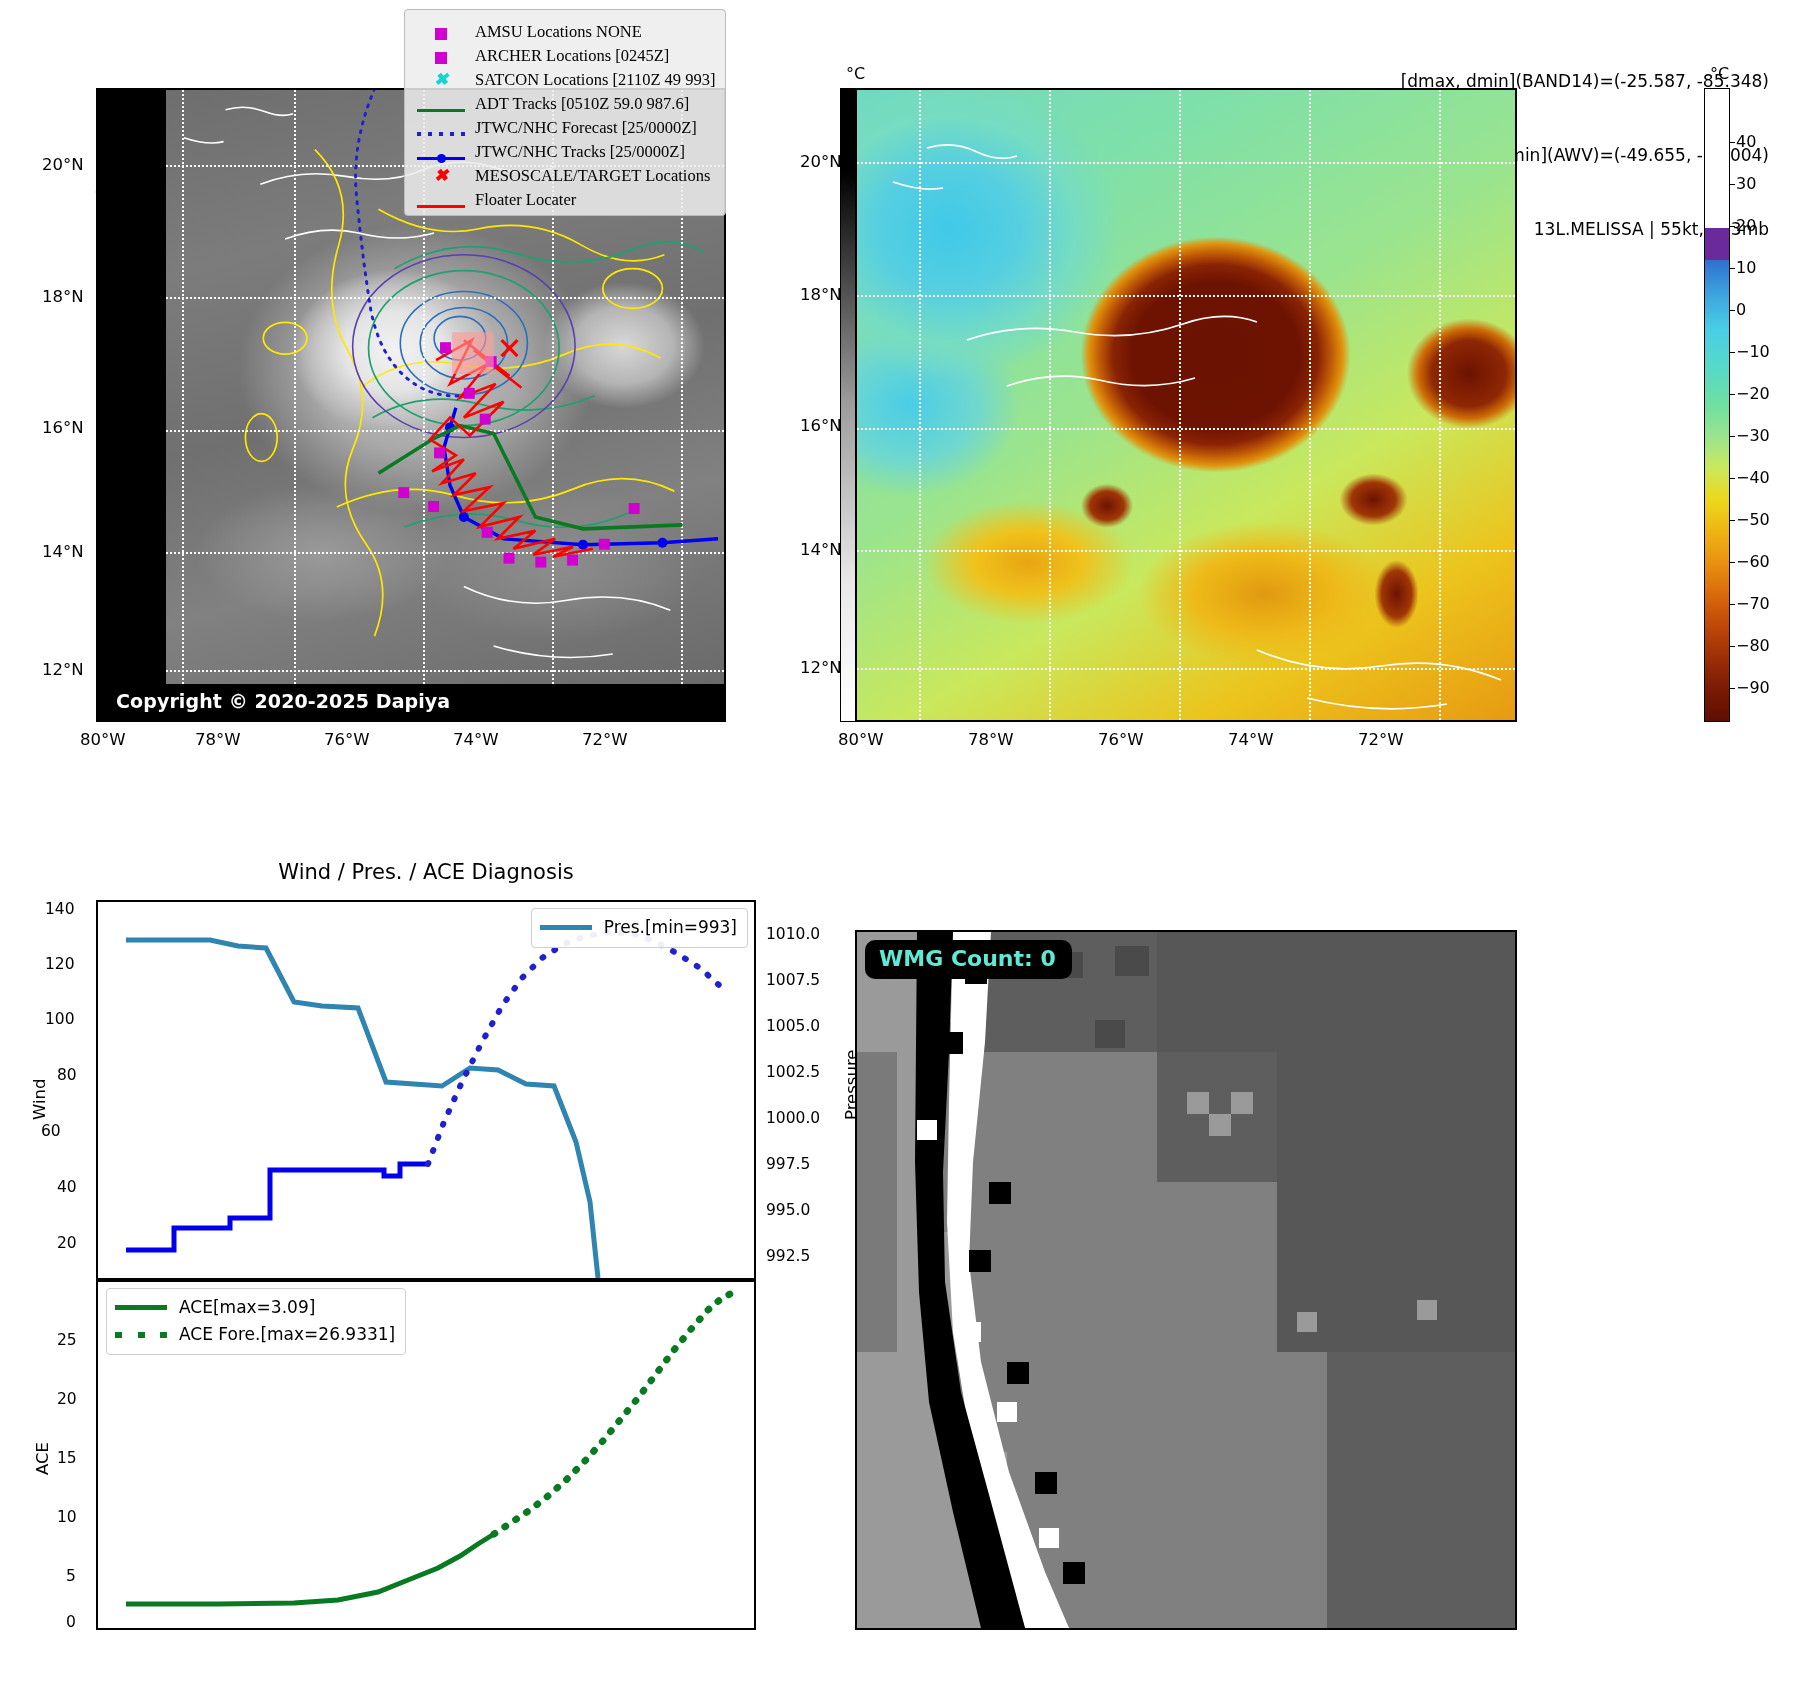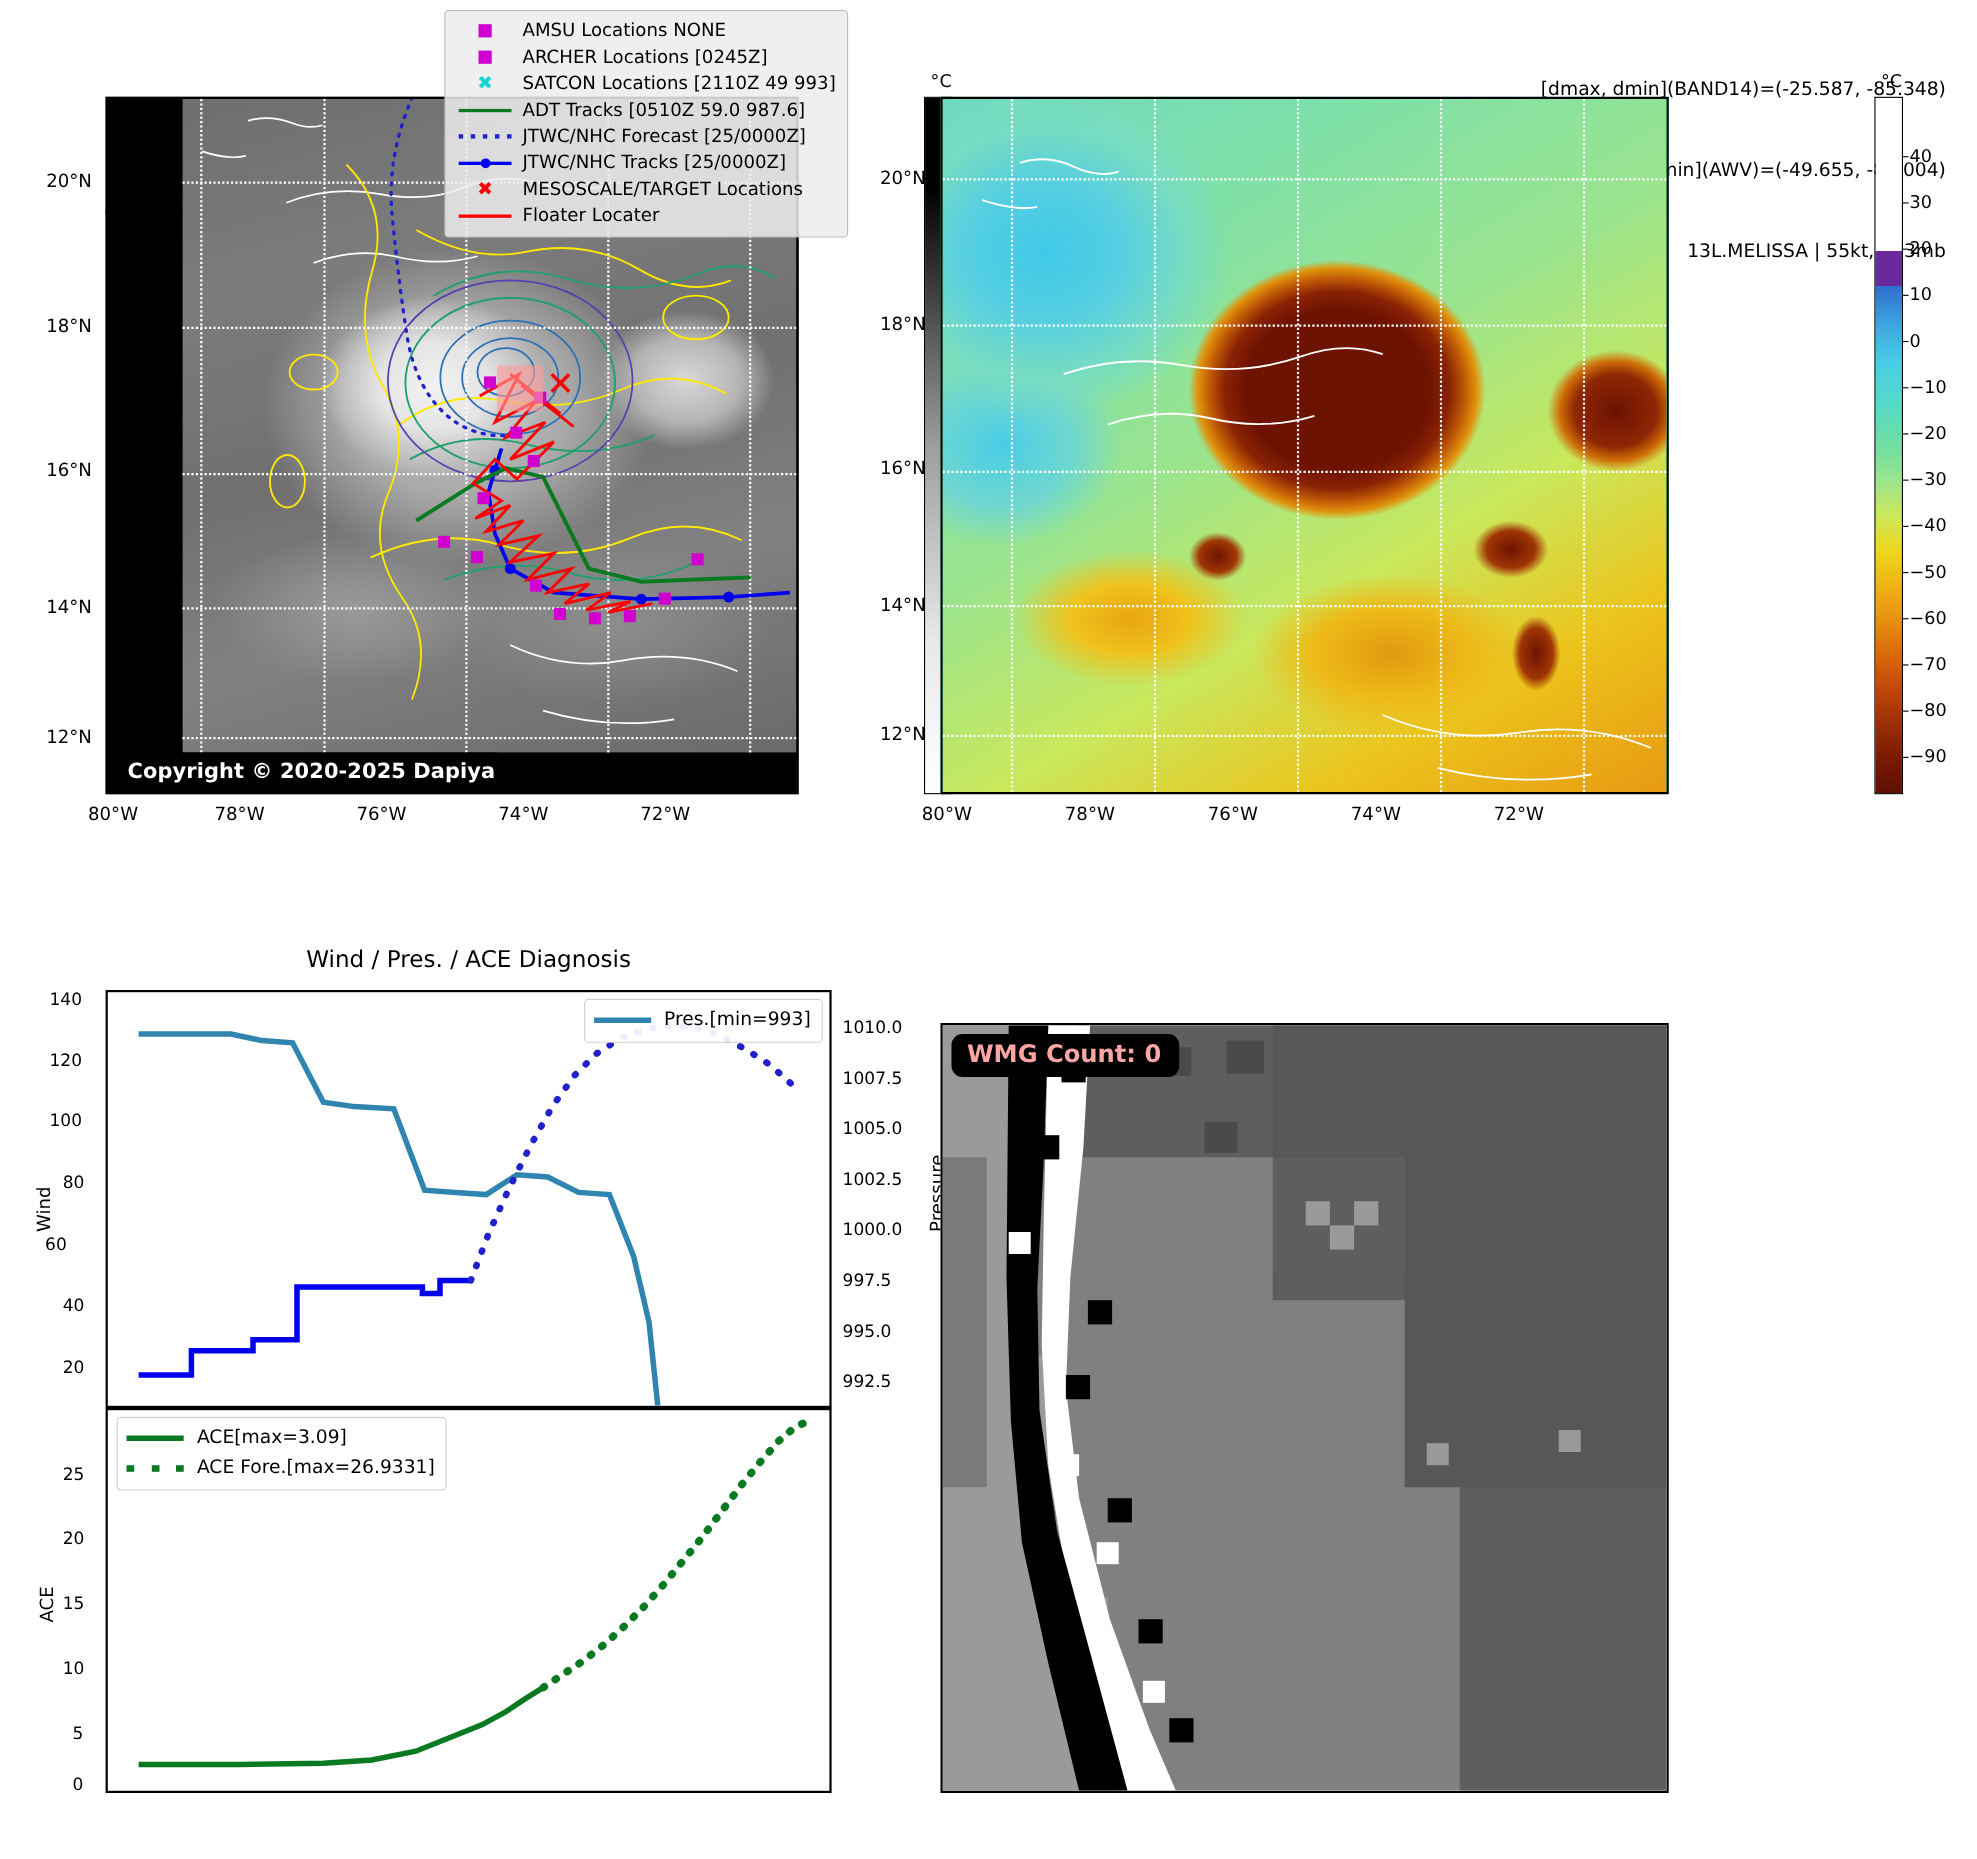--- a/index.html
+++ b/index.html
@@ -77,23 +77,24 @@
     position: absolute;
     left: 404px; top: 9px;
     background: rgba(236,236,236,0.86);
     border: 1px solid #bbb;
     border-radius: 4px;
     padding: 6px 10px 7px 10px;
     font-size: 16.5px; color: #000;
     line-height: 1.0;
   }
   .leg-row {
-    display: flex; align-items: center;
+    display: flex; align-items: flex-end;
     height: 24px;
     white-space: nowrap;
+    font-family: Liberation Serif, serif;
   }
   .leg-key {
     width: 52px; min-width: 52px;
     display: flex; align-items: center; justify-content: center;
     margin-right: 8px;
   }
   .k-square { width: 12px; height: 12px; background: #d100d1; display:block; }
   .k-x { color: #17d4d4; font-weight: bold; font-size: 17px; line-height: 1; }
   .k-xr { color: #ff0000; font-weight: bold; font-size: 17px; line-height: 1; }
   .k-line { width: 48px; height: 3px; display:block; }
@@ -170,21 +171,21 @@
   
   #wmg-panel {
     position: absolute;
     left: 855px; top: 930px; width: 662px; height: 700px;
     border: 2px solid #000;
     background: #ffffff;
     overflow: hidden;
   }
   #wmg-badge {
     position: absolute; left: 8px; top: 8px;
-    background: #000; color: #fca5a5;
+    background: #000; color: #5eead4;
     font-weight: bold; font-size: 22px;
     padding: 6px 16px 8px 14px;
     border-radius: 10px;
     white-space: nowrap;
     z-index: 5;
   }
 </style>
 </head>
 <body>
 

